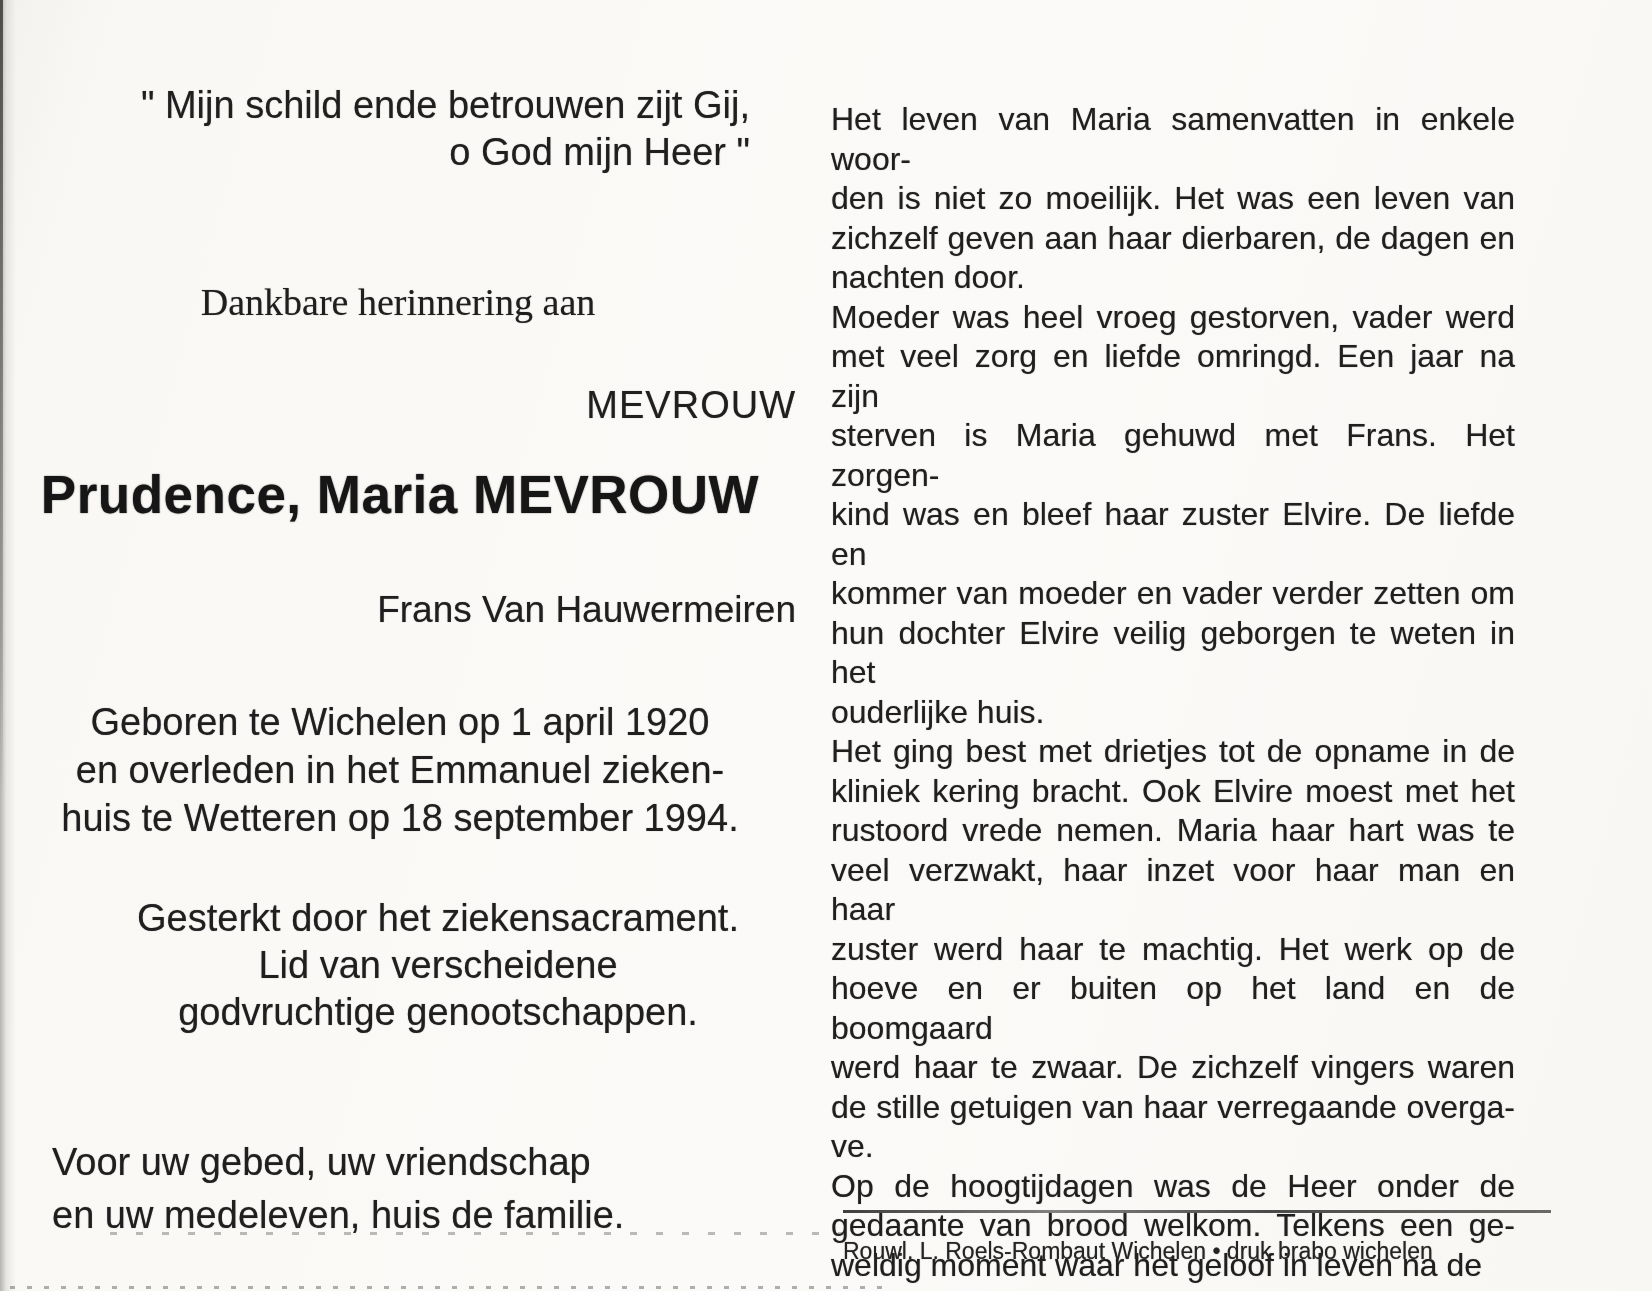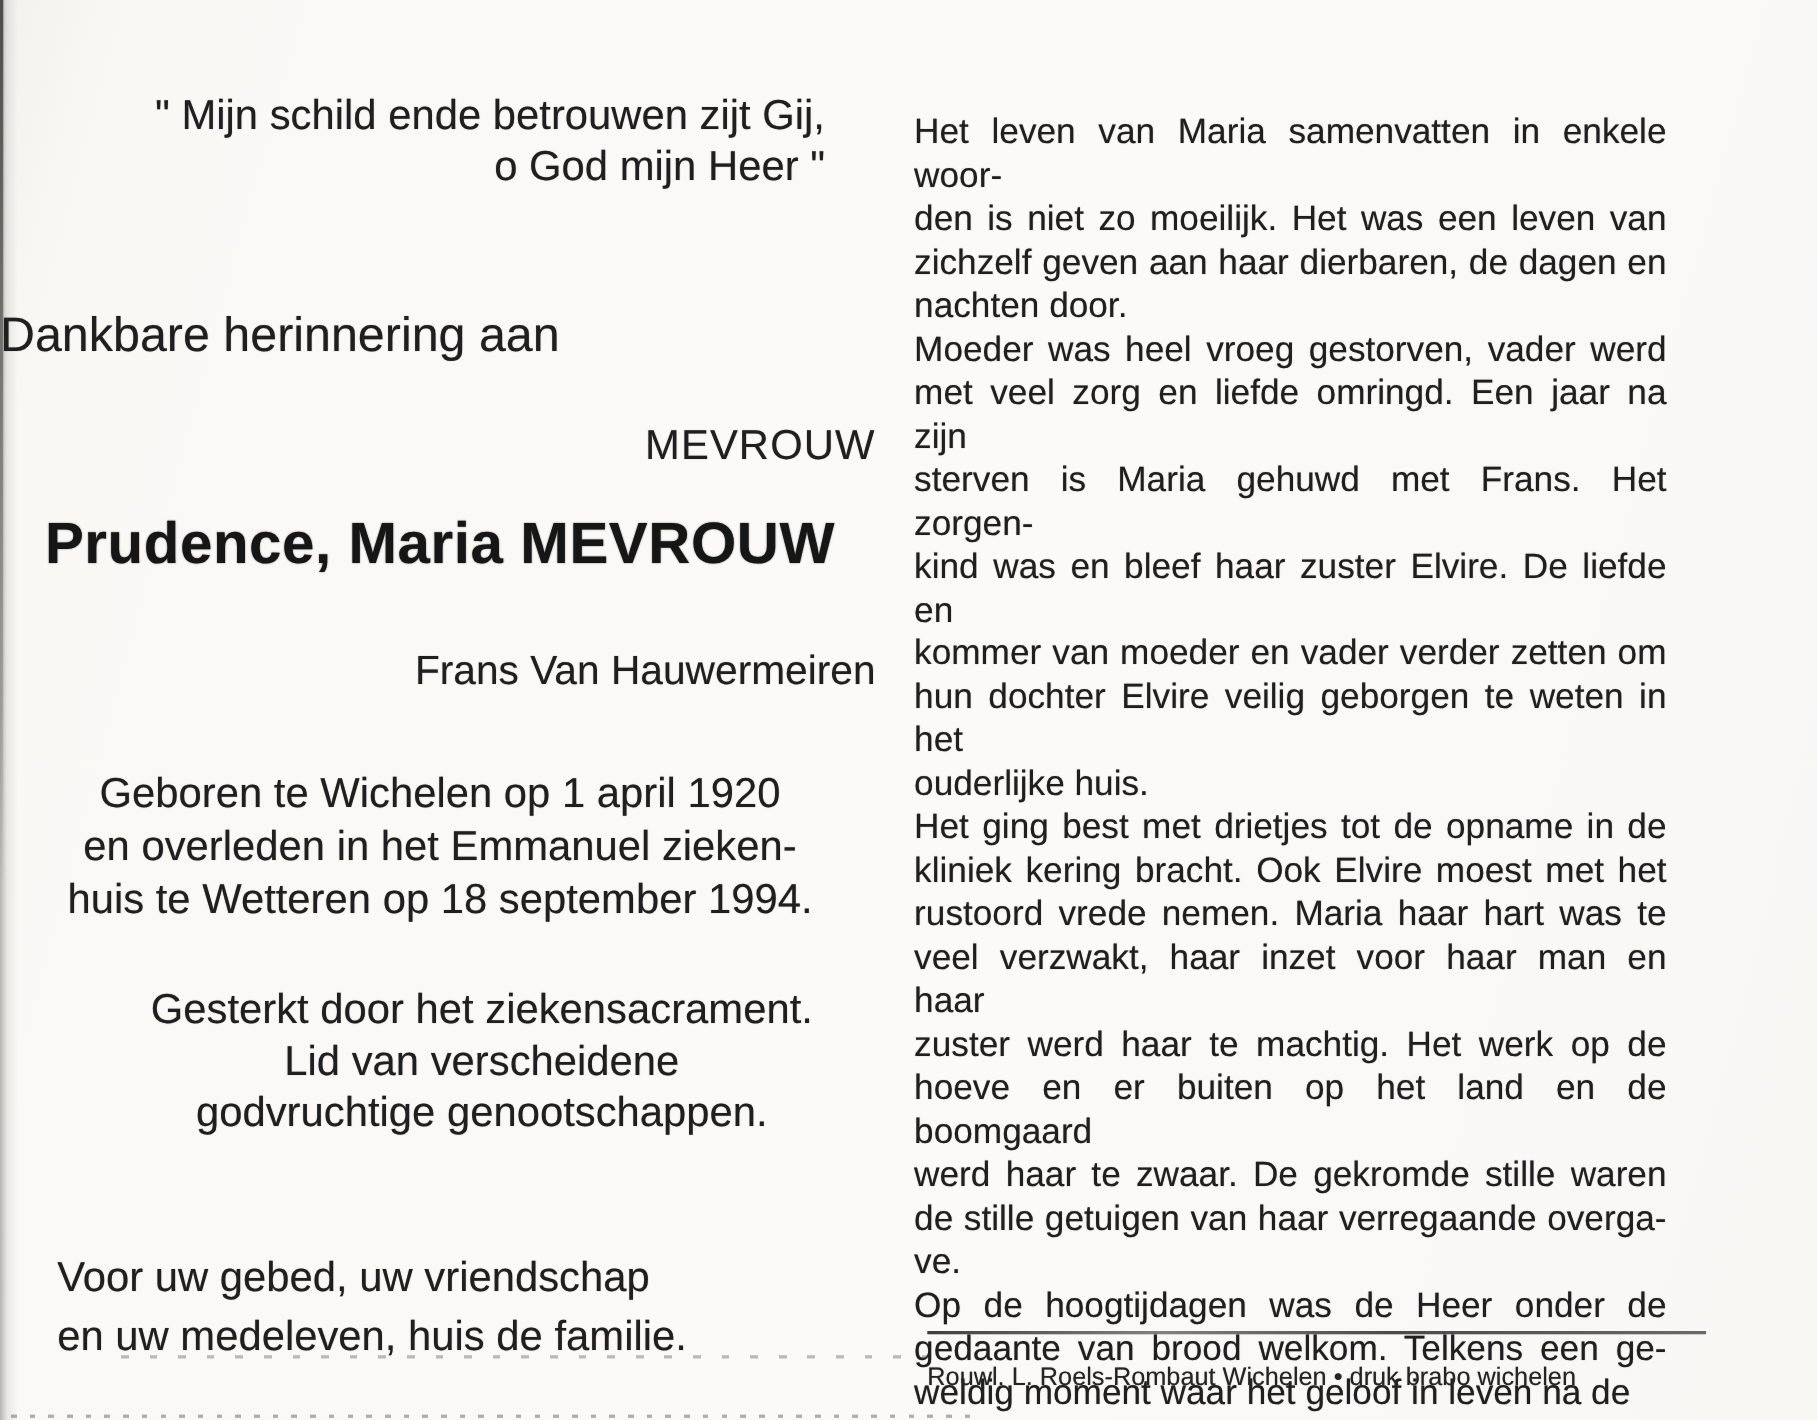--- a/index.html
+++ b/index.html
@@ -32,21 +32,21 @@
   }
 
   
   .left-page { position: absolute; left: 0; top: 0; width: 826px; height: 100%; }
   .quote {
     position: absolute; top: 82px; right: 76px;
     font-size: 38px; line-height: 47px; text-align: right; white-space: nowrap;
   }
   .dedication {
     position: absolute; top: 280px; left: 0; width: 796px;
-    font-size: 44px; 
+    font-size: 38px; text-align: center; font-family: Liberation Serif, serif;
   }
   .honorific {
     position: absolute; top: 384px; left: 0; width: 796px;
     font-size: 38px; letter-spacing: 1px; text-align: right;
   }
   .deceased-name {
     position: absolute; top: 464px; left: 0; width: 800px;
     font-size: 53px; font-weight: bold; letter-spacing: 0.5px;
     color: #161616; text-align: center;
     text-shadow: 0 0 1.5px rgba(30,30,30,0.7);
@@ -147,21 +147,21 @@
           <div class="line">hun dochter Elvire veilig geborgen te weten in het</div>
           <div class="line">ouderlijke huis.</div>
         </div>
       <div class="para">
           <div class="line">Het ging best met drietjes tot de opname in de</div>
           <div class="line">kliniek kering bracht. Ook Elvire moest met het</div>
           <div class="line">rustoord vrede nemen. Maria haar hart was te</div>
           <div class="line">veel verzwakt, haar inzet voor haar man en haar</div>
           <div class="line">zuster werd haar te machtig. Het werk op de</div>
           <div class="line">hoeve en er buiten op het land en de boomgaard</div>
-          <div class="line">werd haar te zwaar. De gekromde stille waren</div>
+          <div class="line">werd haar te zwaar. De zichzelf vingers waren</div>
           <div class="line">de stille getuigen van haar verregaande overga-</div>
           <div class="line">ve.</div>
         </div>
       <div class="para">
           <div class="line">Op de hoogtijdagen was de Heer onder de</div>
           <div class="line">gedaante van brood welkom. Telkens een ge-</div>
           <div class="line">weldig moment waar het geloof in leven na de</div>
         </div>
     </div>
 

